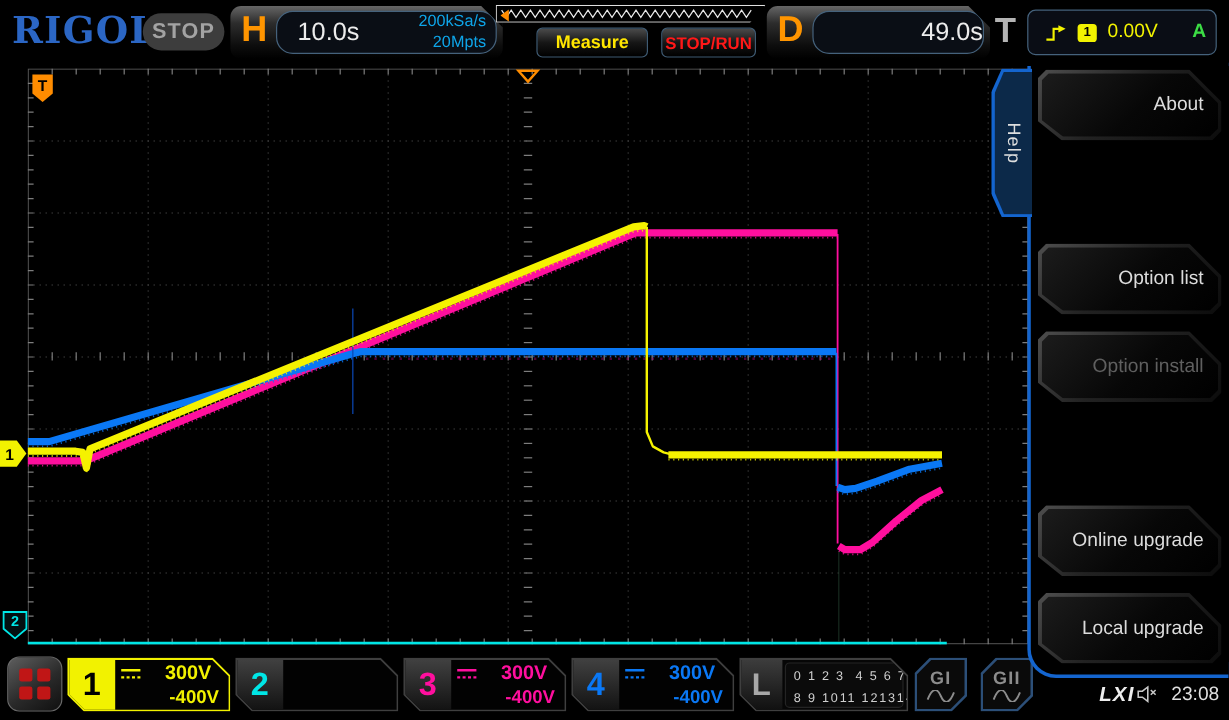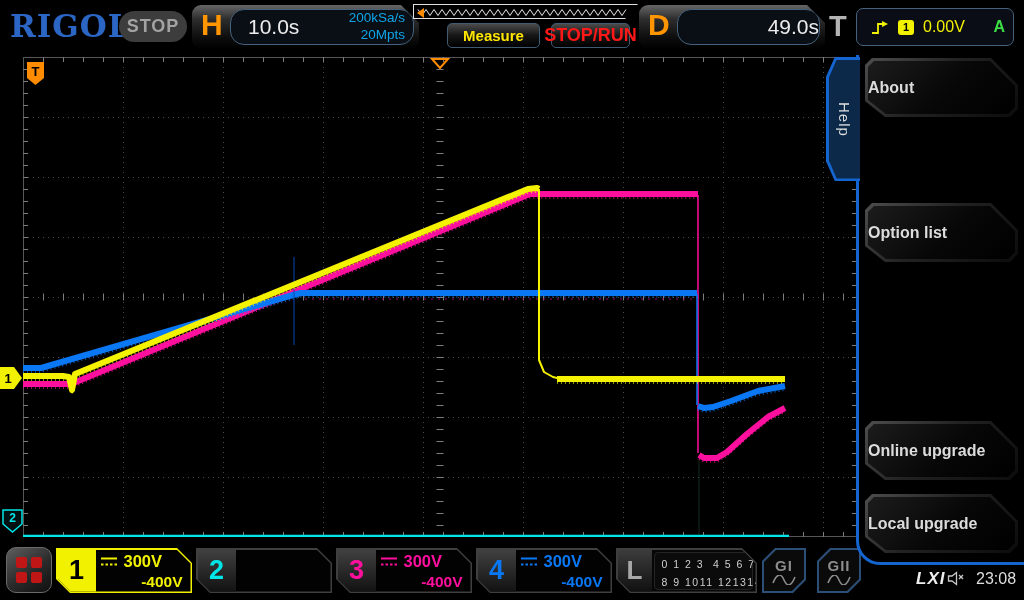--- a/index.html
+++ b/index.html
@@ -28,21 +28,21 @@
   .lcd-rates { margin-left:auto; margin-right:8px; text-align:right; font-size:13.5px;
     color:#0ea5e9; line-height:1.25; }
   #posbar { left:413px; top:4px; width:225px; height:15px; background:#000;
     border:1px solid #e0e0e0; clip-path:polygon(0 0,100% 0,calc(100% - 13px) 100%,0 100%);
     z-index:55; }
   #pos-marker { position:absolute; left:3px; top:2px; }
   .bezel-btn { top:23px; height:25px; border-radius:5px; border:1px solid #3f5b73;
     background:linear-gradient(180deg,#4a4a4a 0%,#161616 50%,#000 100%);
     display:flex; align-items:center; justify-content:center;margin-left:20px; }
   #measure-btn { left:427px; width:93px; color:#ffe600; font-size:15px; font-weight:700; }
-  #stoprun-btn { left:531px; width:79px; color:#ff1818; font-size:18px; font-weight:800; }
+  #stoprun-btn { left:531px; width:79px; color:#ff1818; font-size:14px; font-weight:800; }
   #t-label { left:829px; top:10px; font-size:29px; font-weight:800; color:#b4b4b4; }
   #trig-box { left:856px; top:8px; width:158px; height:38px; background:#0a0d15;
     border:1.5px solid #45627c; border-radius:7px; display:flex; align-items:center;
     padding-left:14px; gap:9px; }
   #trig-ch-badge { width:16px; height:15px; background:#f2f200; border-radius:3px;
     color:#000; font-size:11px; font-weight:800; display:flex; align-items:center; justify-content:center; }
   #trig-level { color:#f2f200; font-size:16px; }
   #trig-mode { margin-left:auto; margin-right:8px; color:#3cdd45; font-size:16px; font-weight:700; }
 
   
@@ -58,21 +58,21 @@
   #help-tab-in { position:absolute; left:2.5px; top:2.5px; right:0; bottom:2.5px;
     clip-path:polygon(26% 0,100% 0,100% 100%,26% 100%,0 84%,0 16%); background:#0c2949;
     display:flex; align-items:center; justify-content:center; }
   #help-tab-label { writing-mode:vertical-rl; color:#dedede; font-size:15px; letter-spacing:1px; }
   .mbtn { position:absolute; left:6px; width:153px; height:59px;
     clip-path:polygon(7px 0,calc(100% - 27px) 0,100% 27px,100% calc(100% - 8px),calc(100% - 8px) 100%,20px 100%,0 calc(100% - 16px),0 7px);
     background:linear-gradient(135deg,#4e4e4e 0%,#222 45%,#0c0c0c 100%); }
   .mbtn-in { position:absolute; left:3px; top:3px; right:3px; bottom:3px;
     clip-path:polygon(6px 0,calc(100% - 25px) 0,100% 25px,100% calc(100% - 7px),calc(100% - 7px) 100%,18px 100%,0 calc(100% - 14px),0 6px);
     background:linear-gradient(135deg,#1c1c1c 0%,#070707 55%,#000 100%);
-    display:flex; align-items:center; justify-content:flex-start;font-weight:bold; }
+    display:flex; align-items:center; justify-content:flex-end; }
   .mbtn-label { margin-right:12px; color:#dcdcdc; font-size:16px; }
   .mbtn.disabled .mbtn-label { color:#5f5f5f; }
 
   
   #bottombar { left:0; top:545px; width:1024px; height:55px; background:#000; z-index:20; }
   #nav-btn { position:absolute; left:6px; top:2px; width:46px; height:46px; border-radius:10px;
     border:1px solid #6a6a6a; background:linear-gradient(145deg,#5e5e5e 0%,#2a2a2a 55%,#101010 100%);
     display:flex; align-items:center; justify-content:center; }
   #nav-grid { display:grid; grid-template-columns:11px 11px; grid-template-rows:11px 11px; gap:4px; }
   #nav-grid span { background:#c01616; border-radius:2px; }
@@ -81,21 +81,21 @@
     background:#3f3f3f; }
   .chbox.selected { background:#f2f200; }
   .chbox-in { position:absolute; left:1.5px; top:1.5px; right:1.5px; bottom:1.5px;
     clip-path:polygon(0 0,calc(100% - 14px) 0,100% 14px,100% 100%,13px 100%,0 calc(100% - 13px));
     background:#020202; }
   .ch-num { position:absolute; left:0; top:0; bottom:0; width:38px; display:flex;
     align-items:center; justify-content:center; font-size:27px; font-weight:800;
     background:linear-gradient(180deg,#404040 0%,#121212 100%); color:var(--ch); }
   .chbox.selected .ch-num { background:#f2f200; color:#000; }
   .ch-data { position:absolute; left:42px; right:8px; top:2px; bottom:3px; color:var(--ch); }
-  .ch-scale { display:flex; align-items:center; gap:6px; font-size:16.5px; font-weight:600; height:20px; }
+  .ch-scale { display:flex; align-items:center; gap:20px; font-size:16.5px; font-weight:600; height:20px; }
   .ch-offset { text-align:right; font-size:15.5px; font-weight:600; margin-top:1px; }
   #lbox { position:absolute; left:616px; top:3px; width:141px; height:45px;
     clip-path:polygon(0 0,calc(100% - 15px) 0,100% 15px,100% 100%,14px 100%,0 calc(100% - 14px));
     background:#3f3f3f; }
   #lbox-in { position:absolute; left:1.5px; top:1.5px; right:1.5px; bottom:1.5px;
     clip-path:polygon(0 0,calc(100% - 14px) 0,100% 14px,100% 100%,13px 100%,0 calc(100% - 13px));
     background:#060606; }
   #l-label { position:absolute; left:0; top:0; bottom:0; width:34px; display:flex; align-items:center;
     justify-content:center; font-size:26px; font-weight:800; color:#a8a8a8;
     background:linear-gradient(180deg,#3c3c3c 0%,#101010 100%); }
@@ -462,20 +462,25 @@
     <div class="mbtn" style="top: 3px;">
         <div class="mbtn-in">
           <span class="mbtn-label">About</span>
         </div>
       </div>
     <div class="mbtn" style="top: 148px;">
         <div class="mbtn-in">
           <span class="mbtn-label">Option list</span>
         </div>
       </div>
+    <div class="mbtn disabled" style="top: 221px;">
+        <div class="mbtn-in">
+          <span class="mbtn-label">Option install</span>
+        </div>
+      </div>
     <div class="mbtn" style="top: 366px;">
         <div class="mbtn-in">
           <span class="mbtn-label">Online upgrade</span>
         </div>
       </div>
     <div class="mbtn" style="top: 439px;">
         <div class="mbtn-in">
           <span class="mbtn-label">Local upgrade</span>
         </div>
       </div>

